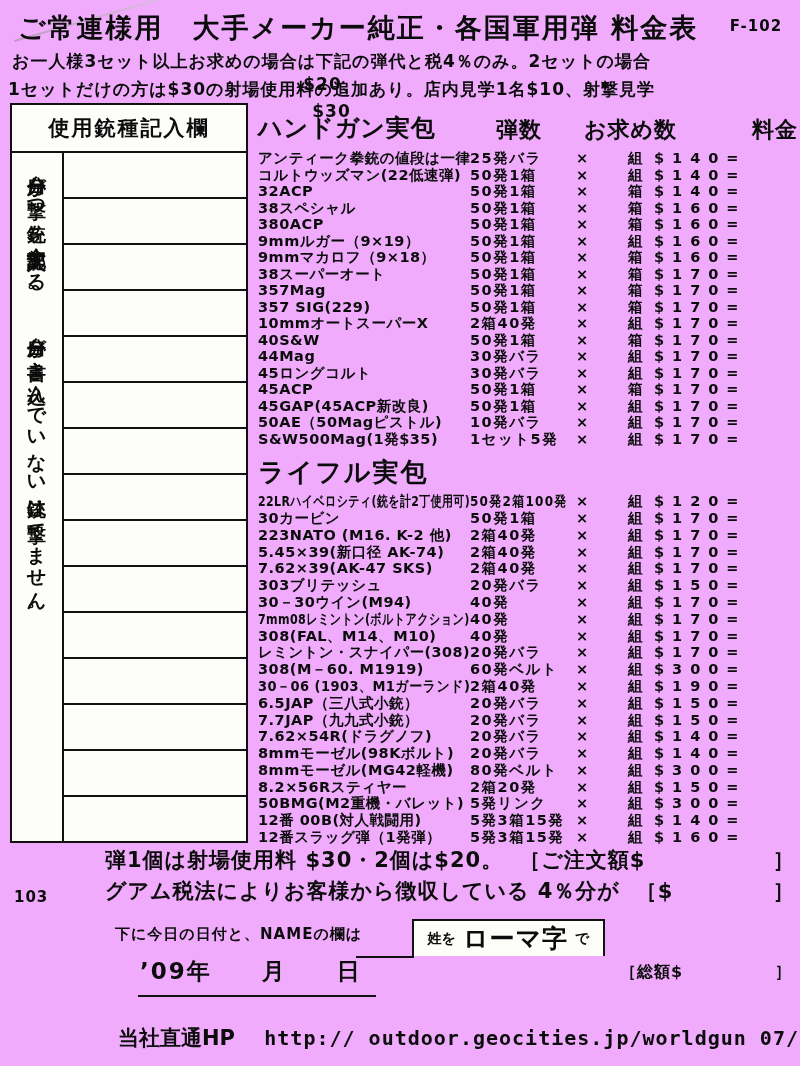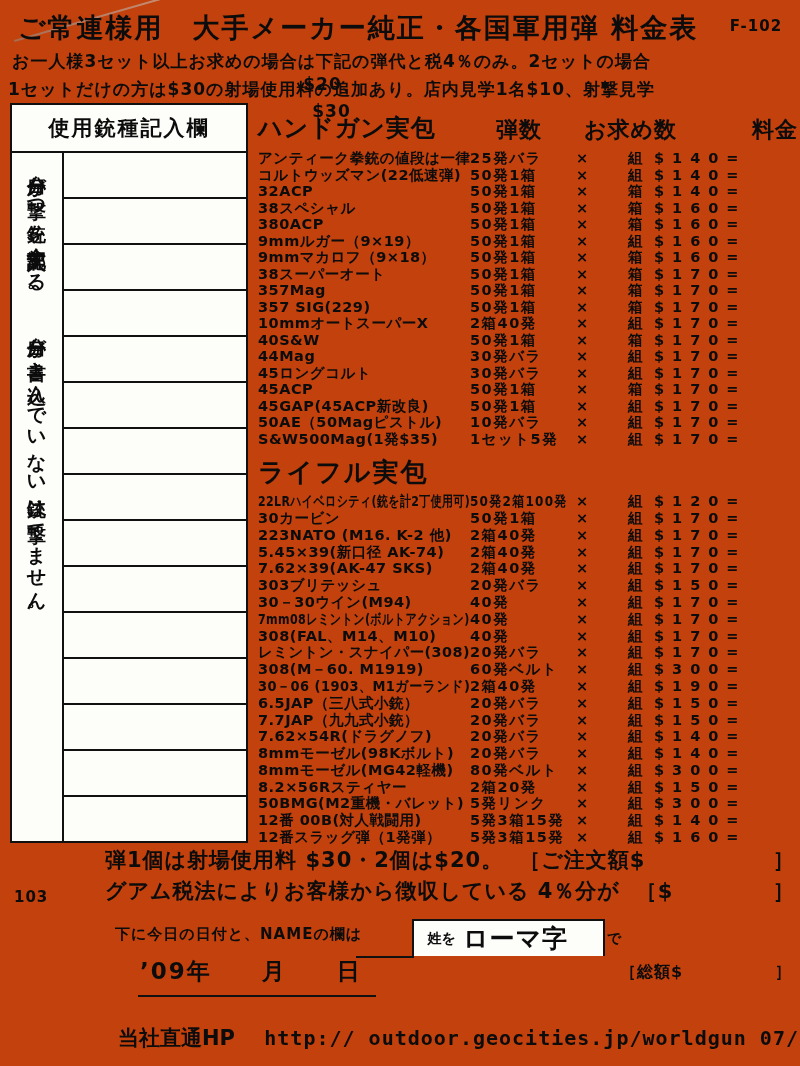--- a/index.html
+++ b/index.html
@@ -1,18 +1,18 @@
 <!DOCTYPE html>
 <html><head>
 <meta charset="utf-8">
 <style>
   html,body{margin:0;padding:0;background:#e8e8e4;}
   .page{
     position:relative; width:800px; height:1066px; margin:0 auto;
-    background:#c2410c; color:#0c0c0c; overflow:hidden;
+    background:#f0abfc; color:#0c0c0c; overflow:hidden;
     font-family:"DejaVu Sans",sans-serif; font-weight:bold;
   }
 
   
   .scan-artifact{position:absolute; left:14px; top:40px; width:165px; height:2px;
     background:linear-gradient(90deg,#8f8f8f,#cfcfcb); opacity:.55;
     transform:rotate(-16deg); transform-origin:left top;}
 
   
   .title-row{position:absolute; left:0; top:10px; width:800px; text-align:center; white-space:nowrap;}
@@ -63,21 +63,21 @@
   .fee-line .gap{width:16px;} .fee-line .spacer{flex:1;}
   .page-number{position:absolute; left:14px; top:888px; font-size:15px; font-weight:bold; letter-spacing:1px;}
 
   .date-instruction{position:absolute; left:115px; top:925px; font-size:15px; letter-spacing:1px;}
   .date-line{position:absolute; left:138px; top:956px; font-size:23px; letter-spacing:2px;
     border-bottom:2px solid #111; padding:0 14px 8px 2px;}
 
   .name-tab{position:absolute; left:412px; top:919px; width:193px; height:37px; box-sizing:border-box;
     border:2px solid #111; border-bottom:none; background:#fdfdfa;
     display:flex; align-items:center; justify-content:center; gap:7px; white-space:nowrap;}
-  .name-tab .small{font-size:14px;margin-left:32px;}
+  .name-tab .small{font-size:14px;}
   .name-tab .big{font-size:25px; letter-spacing:1px;}
   .name-step{position:absolute; left:356px; top:956px; width:58px; height:0; border-top:2px solid #111;}
   .name-box{position:absolute; left:356px; top:956px; width:249px; height:52px; box-sizing:border-box;
     border:2px solid #111; border-top:none;
     display:flex; align-items:center; padding-left:12px;}
   .name-box .name-label{font-family:"DejaVu Sans Mono",monospace; font-size:21px; letter-spacing:2px;}
 
   .total-line{position:absolute; left:620px; top:962px; width:172px; display:flex; align-items:baseline;
     font-size:16px; letter-spacing:1px;}
   .total-line .spacer{flex:1;}

